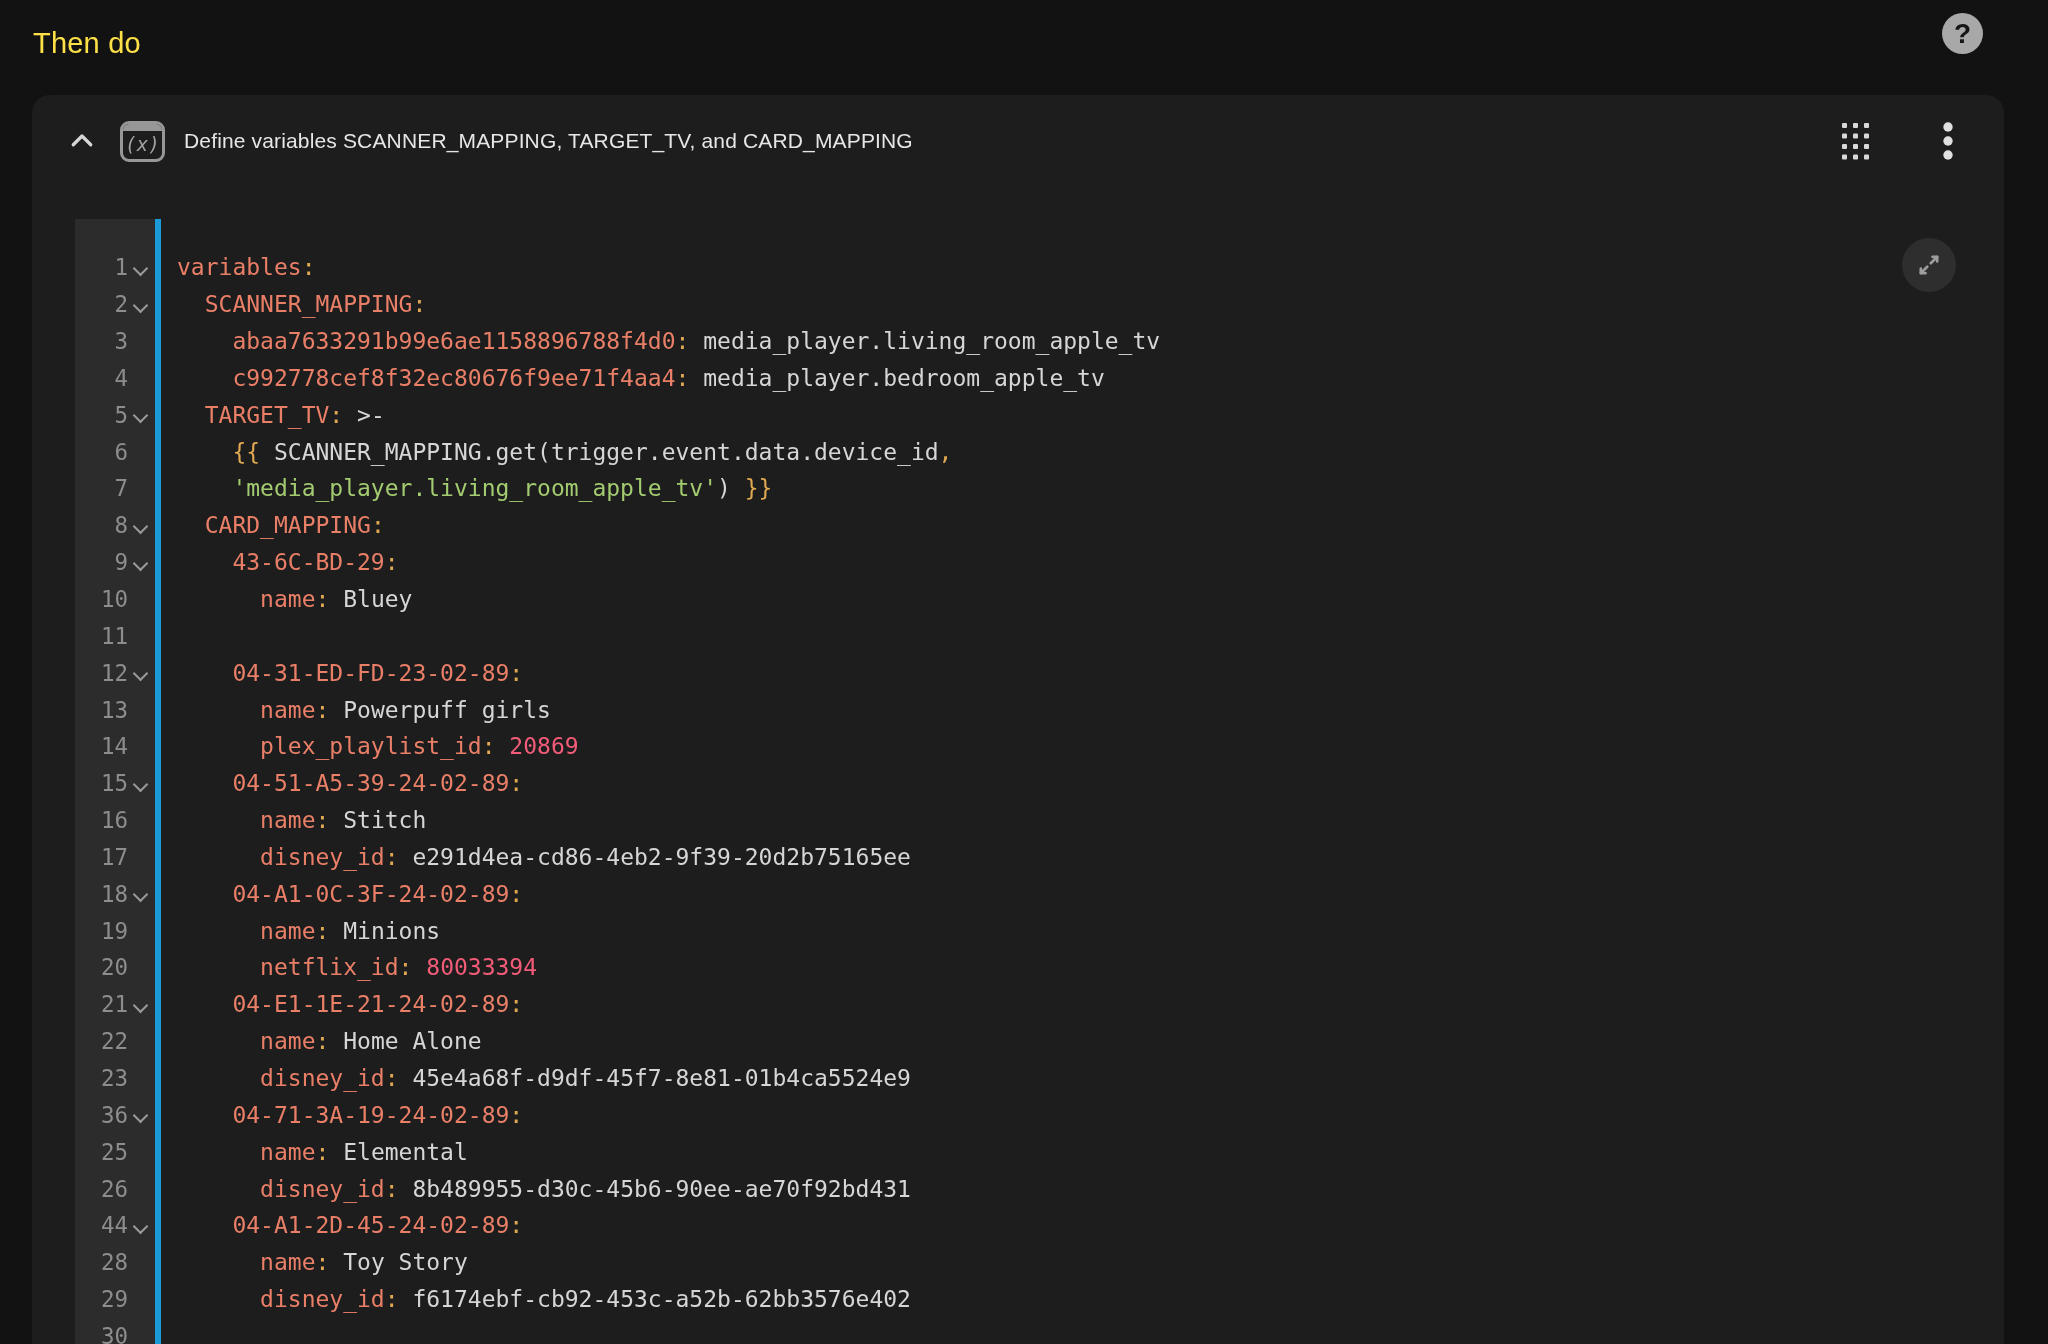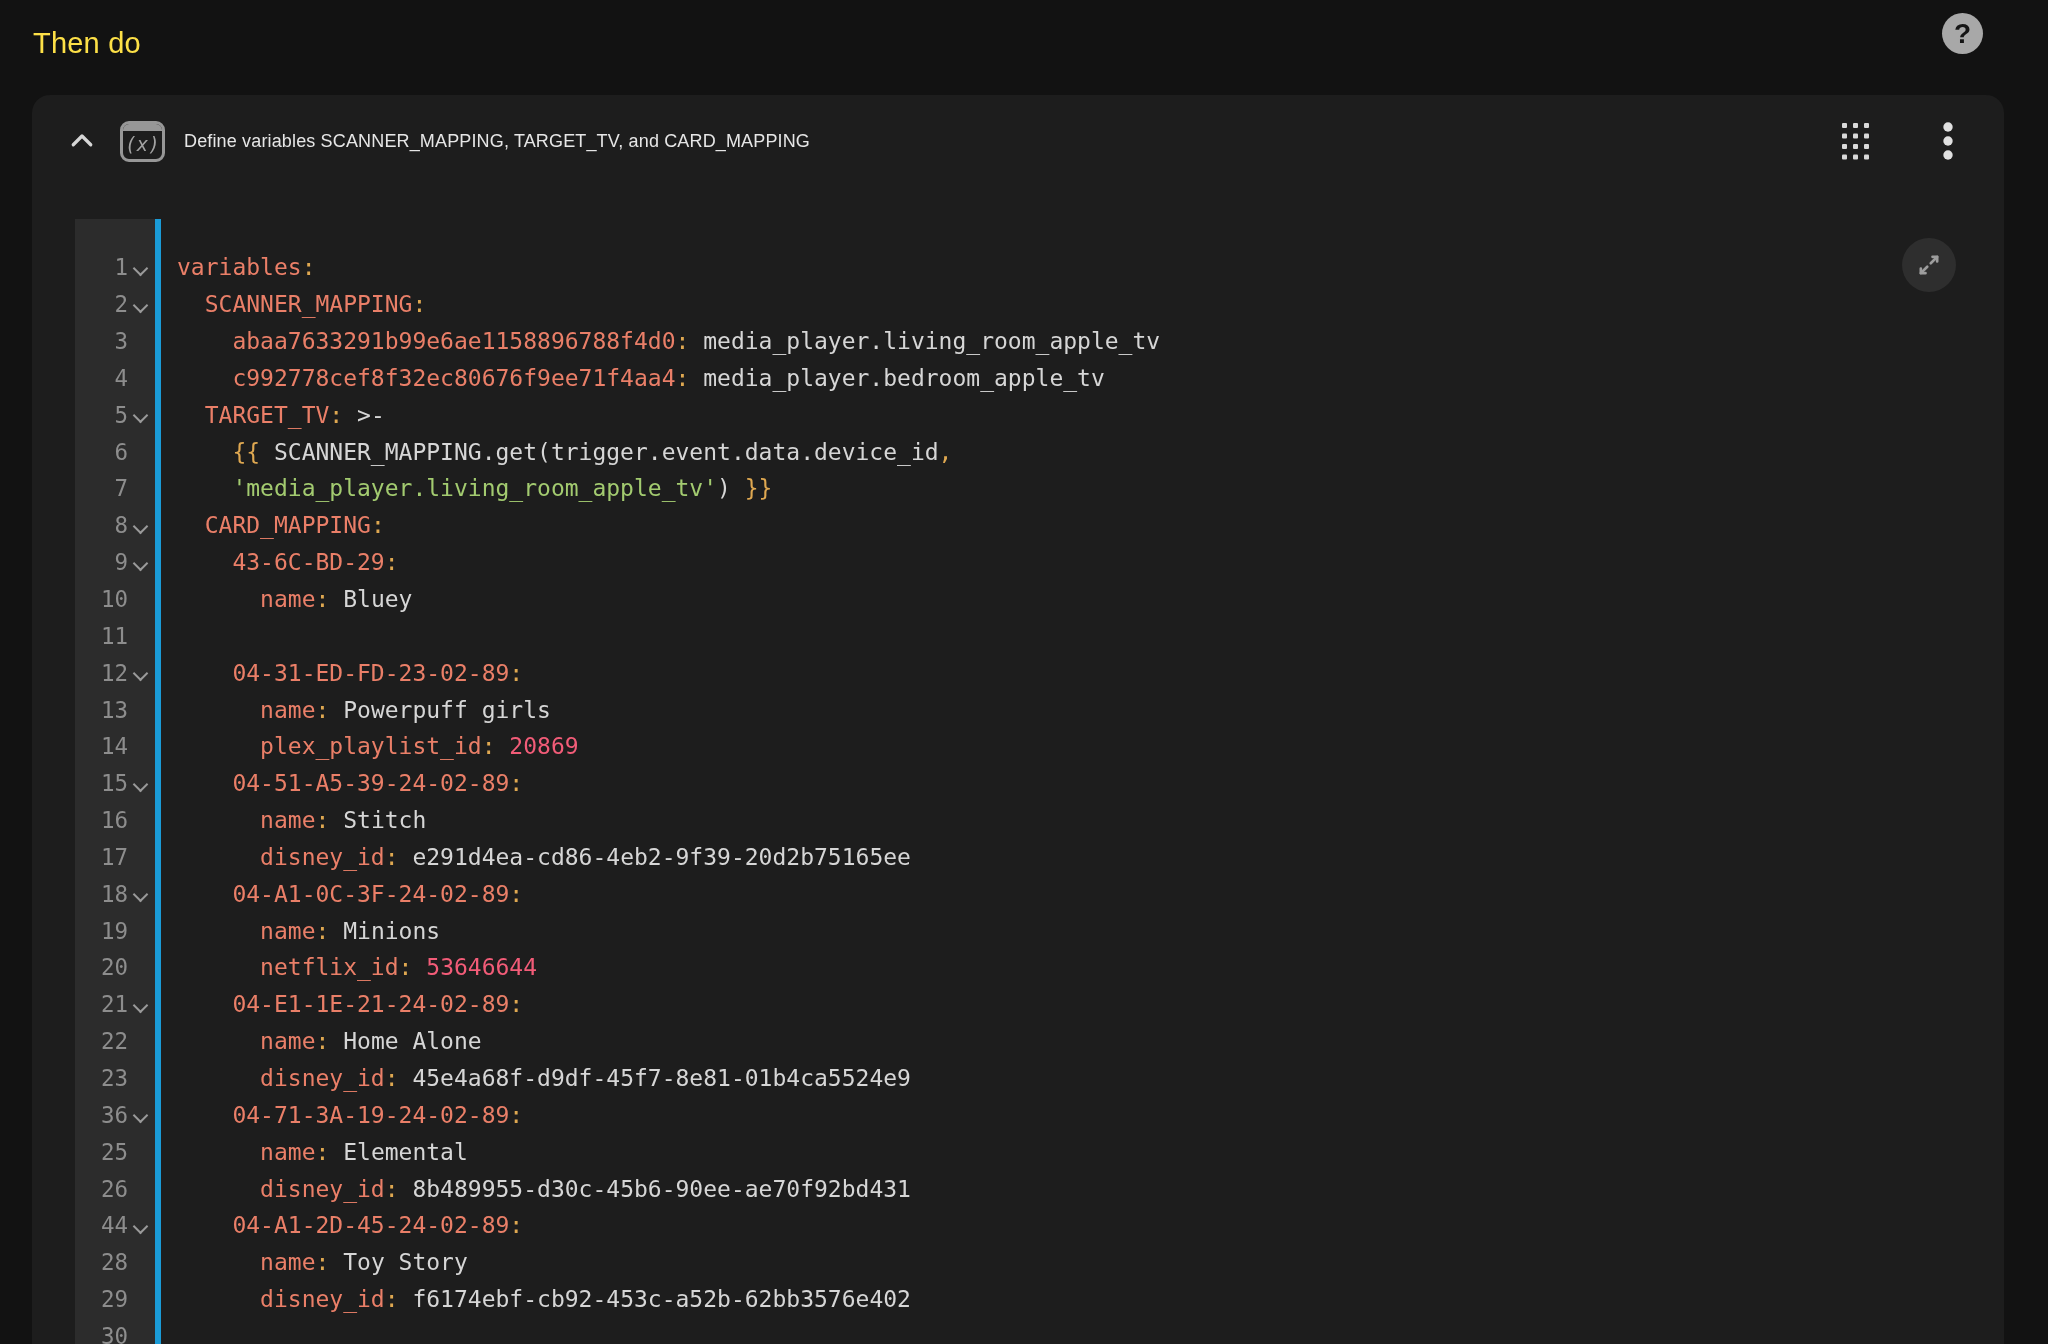--- a/index.html
+++ b/index.html
@@ -50,21 +50,21 @@
     display: flex; flex-direction: column;
   }
   .var-badge .bar { height: 7px; background: #979797; flex: 0 0 auto; }
   .var-badge .glyph {
     flex: 1; display: flex; align-items: center; justify-content: center;
     font-family: "DejaVu Sans Mono", monospace;
     font-size: 19px; font-style: italic; color: #a2a2a2; padding-bottom: 2px;
   }
   .card-title {
     margin-left: 19px;
-    font-size: 18px; font-weight: 500; color: var(--title-text, #e6e6e6);
+    font-size: 21px; font-weight: 500; color: var(--title-text, #e6e6e6);
     letter-spacing: 0.15px;
     white-space: nowrap;
   }
   .header-spacer { flex: 1; }
   .hdr-right { display: flex; align-items: center; gap: 44px; padding-right: 8px; }
 
   
   .editor {
     position: absolute; left: 43px; top: 124px; right: 0; bottom: 0;
   }
@@ -323,21 +323,21 @@
             <span class="line-number">19</span>
             <span class="fold-slot"></span>
           </div>
           <div class="code-cell"><span class="tk-w">      </span><span class="tk-k">name</span><span class="tk-p">:</span><span class="tk-v"> Minions</span></div>
         </div>
         <div class="code-row">
           <div class="gutter-cell">
             <span class="line-number">20</span>
             <span class="fold-slot"></span>
           </div>
-          <div class="code-cell"><span class="tk-w">      </span><span class="tk-k">netflix_id</span><span class="tk-p">:</span><span class="tk-n"> 53646644</span></div>
+          <div class="code-cell"><span class="tk-w">      </span><span class="tk-k">netflix_id</span><span class="tk-p">:</span><span class="tk-n"> 80033394</span></div>
         </div>
         <div class="code-row">
           <div class="gutter-cell">
             <span class="line-number">21</span>
             <span class="fold-slot">
               <i class="fold-chevron"></i>
             </span>
           </div>
           <div class="code-cell"><span class="tk-w">    </span><span class="tk-k">04-E1-1E-21-24-02-89</span><span class="tk-p">:</span></div>
         </div>

